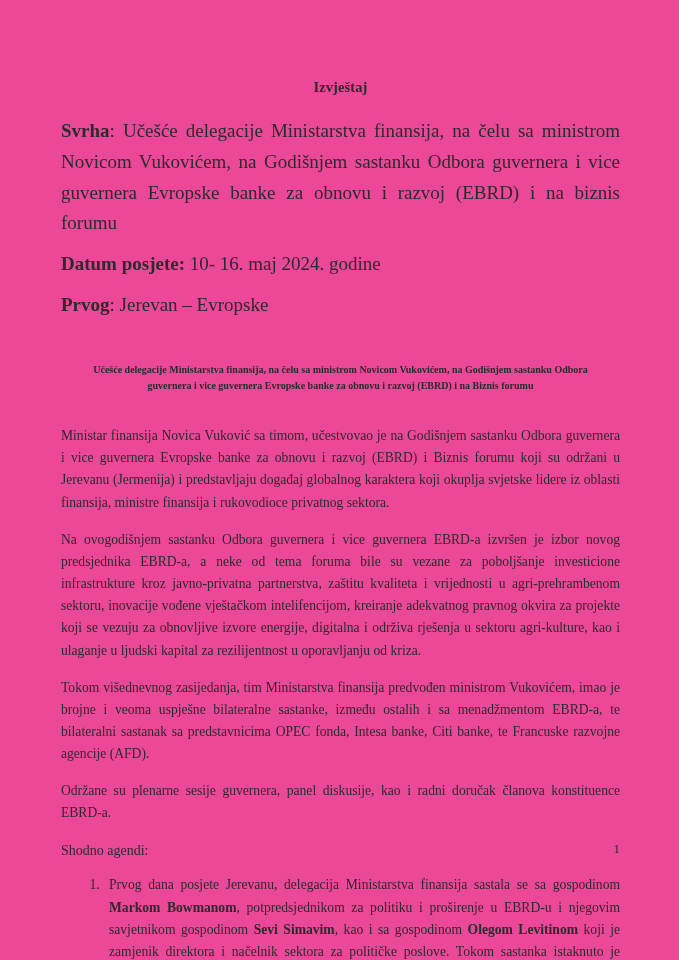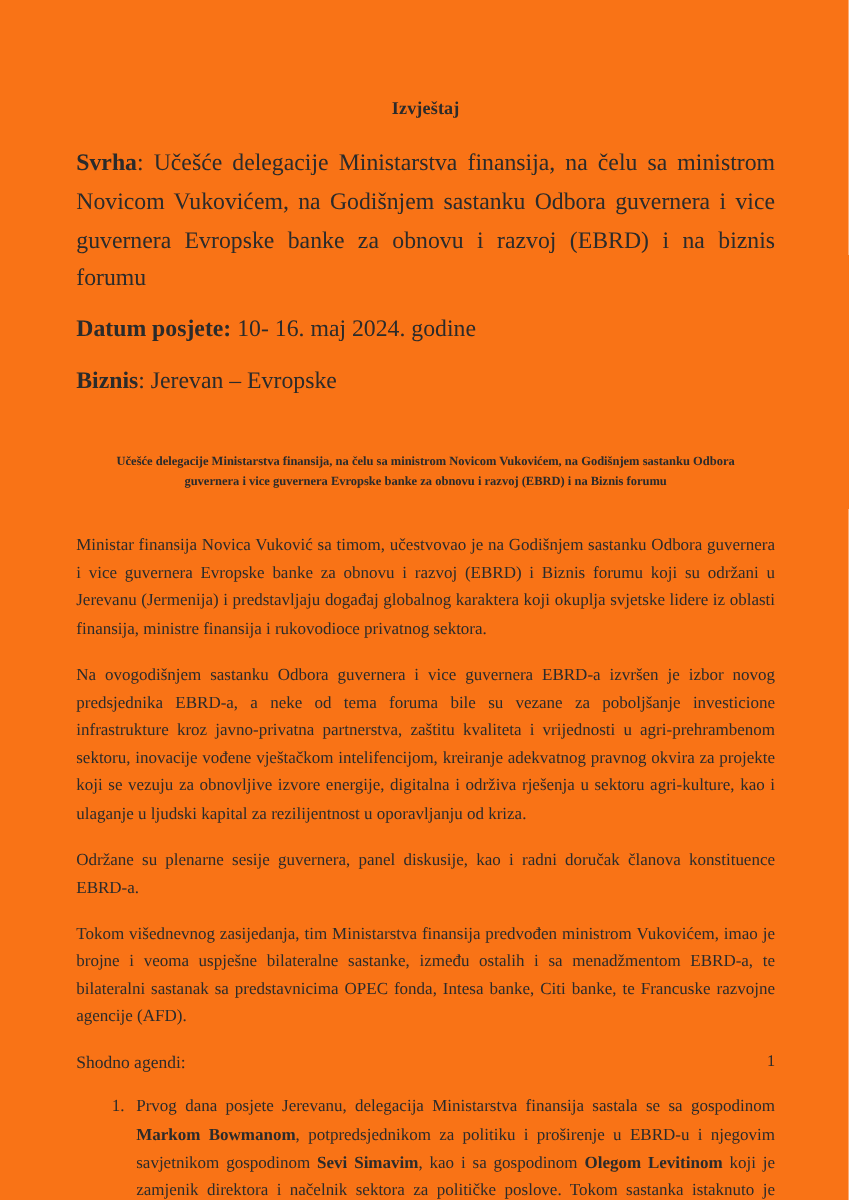--- a/index.html
+++ b/index.html
@@ -14,21 +14,21 @@
     position: relative;
     overflow: hidden;
     font-family: "Liberation Serif", "DejaVu Serif", serif;
     color: #2b2b2b;
     -webkit-font-smoothing: antialiased;
   }
 
   .page {
     position: absolute;
     inset: 0;
-    background: #f97316;
+    background: #ec4899;
   }
 
   .content {
     position: absolute;
     left: 61px;
     top: 78px;
     width: 559px;
   }
 
   
@@ -121,33 +121,33 @@
   <div class="content">
 
     <h1 class="doc-title">Izvještaj</h1>
 
     <div class="meta-block">
 
       <p class="meta-line"><b>Svrha</b><span>: Učešće delegacije Ministarstva finansija, na čelu sa ministrom Novicom Vukovićem, na Godišnjem sastanku Odbora guvernera i vice guvernera Evropske banke za obnovu i razvoj (EBRD)  i na biznis forumu</span></p>
 
       <p class="meta-line"><b>Datum posjete:</b><span> 10- 16. maj 2024. godine</span></p>
 
-      <p class="meta-line"><b>Biznis</b><span>: Jerevan – Evropske</span></p>
+      <p class="meta-line"><b>Prvog</b><span>: Jerevan – Evropske</span></p>
 
     </div>
 
     <h2 class="section-title">Učešće delegacije Ministarstva finansija, na čelu sa ministrom Novicom Vukovićem, na Godišnjem sastanku Odbora guvernera i vice guvernera Evropske banke za obnovu i razvoj (EBRD)  i na Biznis forumu</h2>
 
     <p class="body-par">Ministar finansija Novica Vuković sa timom, učestvovao je na Godišnjem sastanku Odbora guvernera i vice guvernera Evropske banke za obnovu i razvoj (EBRD) i Biznis forumu koji su održani u Jerevanu (Jermenija) i predstavljaju događaj globalnog karaktera koji okuplja svjetske lidere iz oblasti finansija, ministre finansija i rukovodioce privatnog sektora.</p>
 
     <p class="body-par">Na ovogodišnjem sastanku Odbora guvernera i vice guvernera EBRD-a izvršen je izbor novog predsjednika EBRD-a, a neke od tema foruma bile su vezane za poboljšanje investicione infrastrukture kroz javno-privatna partnerstva, zaštitu kvaliteta i vrijednosti u agri-prehrambenom sektoru, inovacije vođene vještačkom intelifencijom, kreiranje adekvatnog pravnog okvira za projekte koji se vezuju za obnovljive izvore energije, digitalna i održiva rješenja u sektoru agri-kulture, kao i ulaganje u ljudski kapital za rezilijentnost u oporavljanju od kriza.</p>
 
+    <p class="body-par">Tokom višednevnog zasijedanja, tim Ministarstva finansija predvođen ministrom Vukovićem, imao je brojne i veoma uspješne bilateralne sastanke, između ostalih i sa menadžmentom EBRD-a, te bilateralni sastanak sa predstavnicima OPEC fonda, Intesa banke, Citi banke,  te Francuske razvojne agencije (AFD).</p>
+
     <p class="body-par">Održane su plenarne sesije guvernera, panel diskusije, kao i radni doručak članova konstituence EBRD-a.</p>
-
-    <p class="body-par">Tokom višednevnog zasijedanja, tim Ministarstva finansija predvođen ministrom Vukovićem, imao je brojne i veoma uspješne bilateralne sastanke, između ostalih i sa menadžmentom EBRD-a, te bilateralni sastanak sa predstavnicima OPEC fonda, Intesa banke, Citi banke,  te Francuske razvojne agencije (AFD).</p>
 
     <p class="plain-par">Shodno agendi:</p>
 
     <ol class="agenda">
       <li><span>Prvog dana posjete Jerevanu, delegacija Ministarstva finansija sastala se sa gospodinom </span><b>Markom Bowmanom</b><span>, potpredsjednikom za politiku i proširenje u EBRD-u i njegovim savjetnikom gospodinom </span><b>Sevi Simavim</b><span>, kao i sa gospodinom </span><b>Olegom Levitinom</b><span> koji je zamjenik direktora i načelnik sektora za političke poslove. Tokom sastanka istaknuto je snažno partnerstvo koje Crna Gora ima sa EBRD-om, a</span></li>
     </ol>
 
     <div class="page-number">1</div>
 
   </div>

